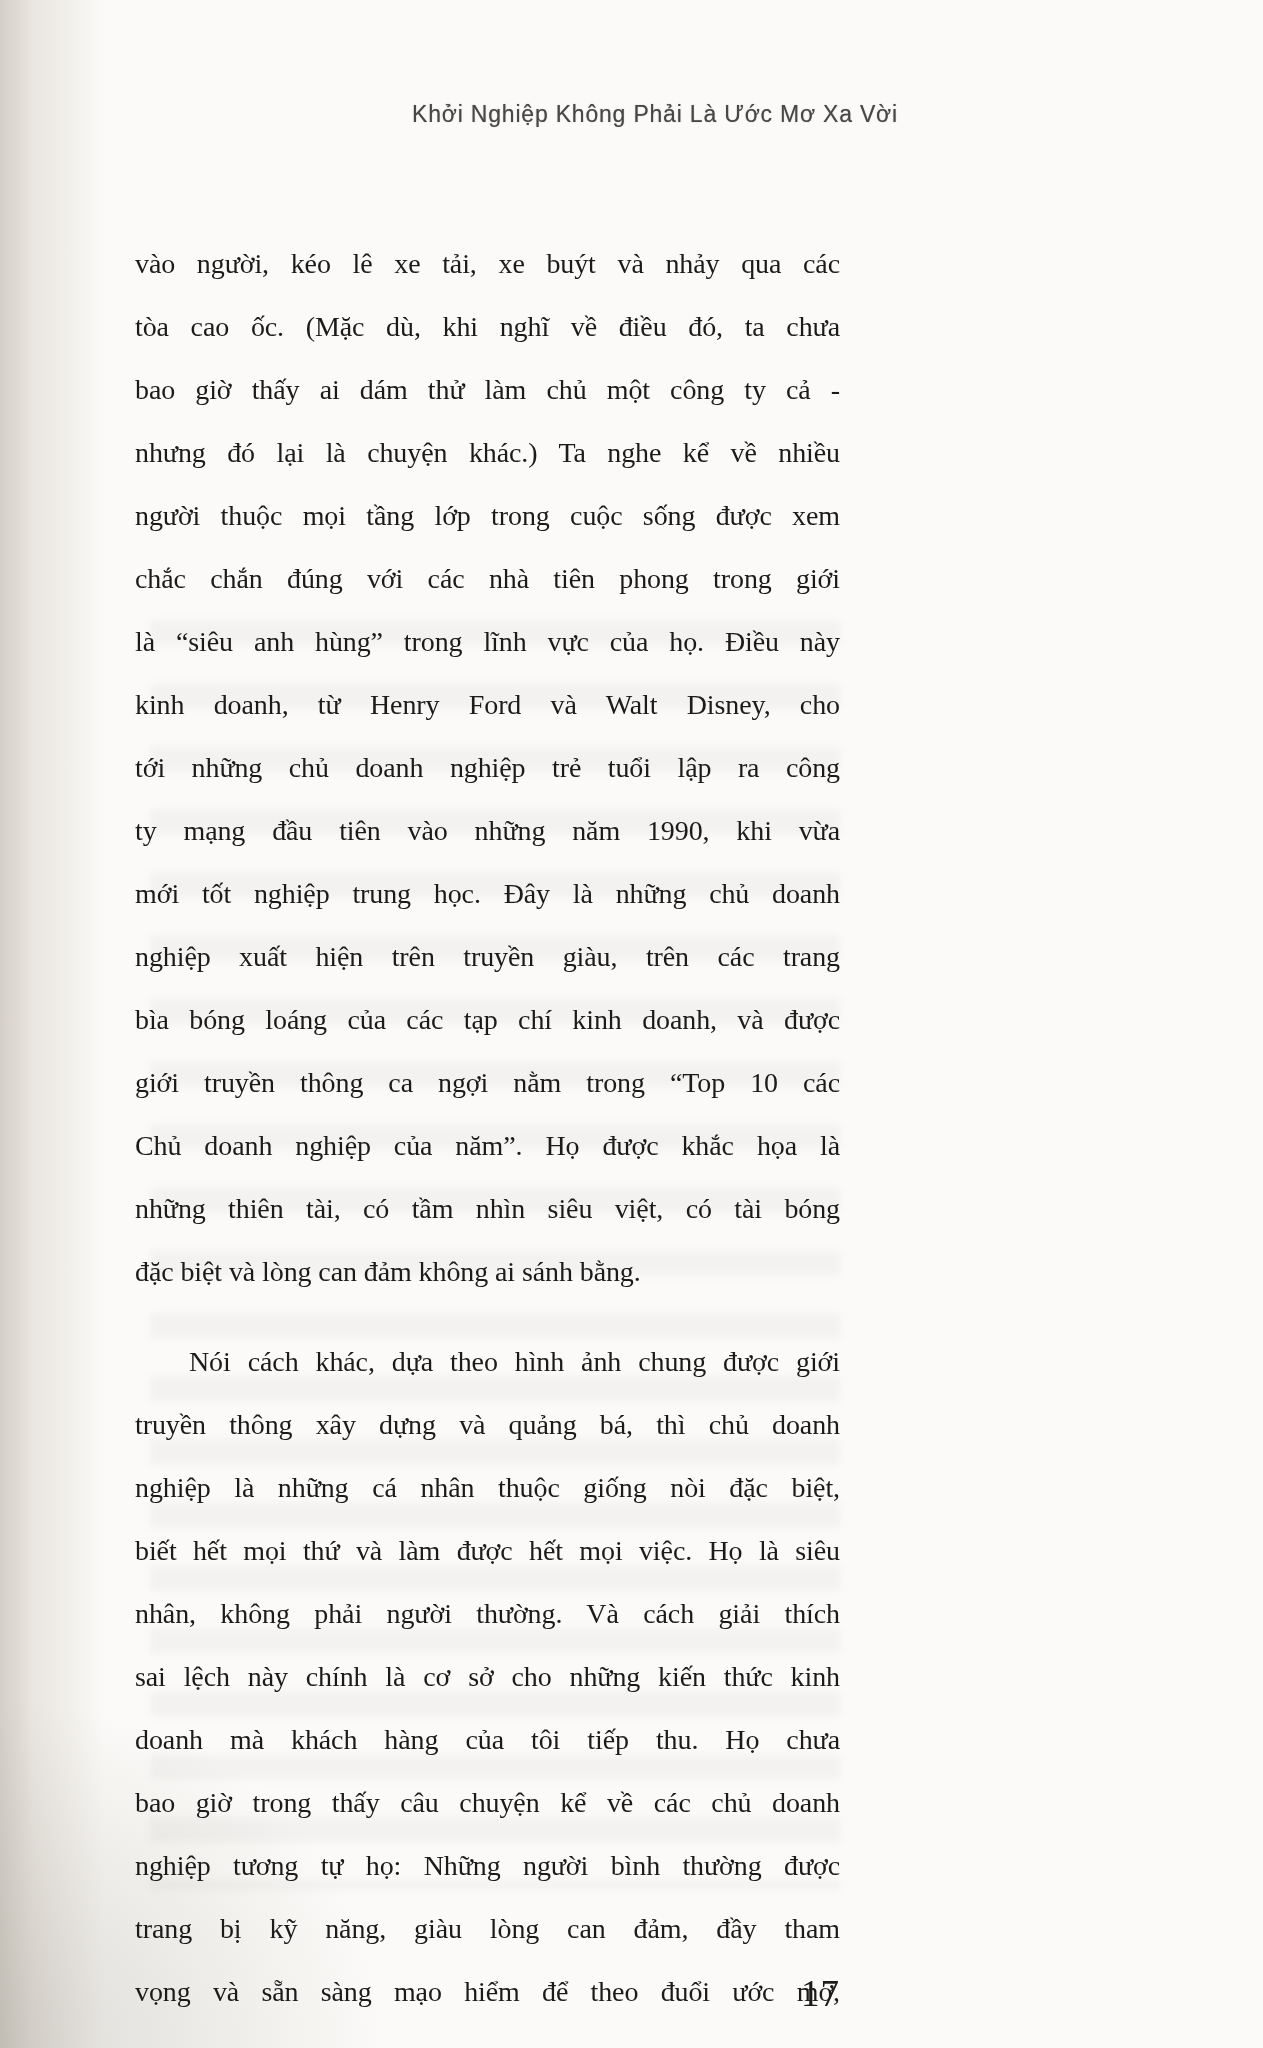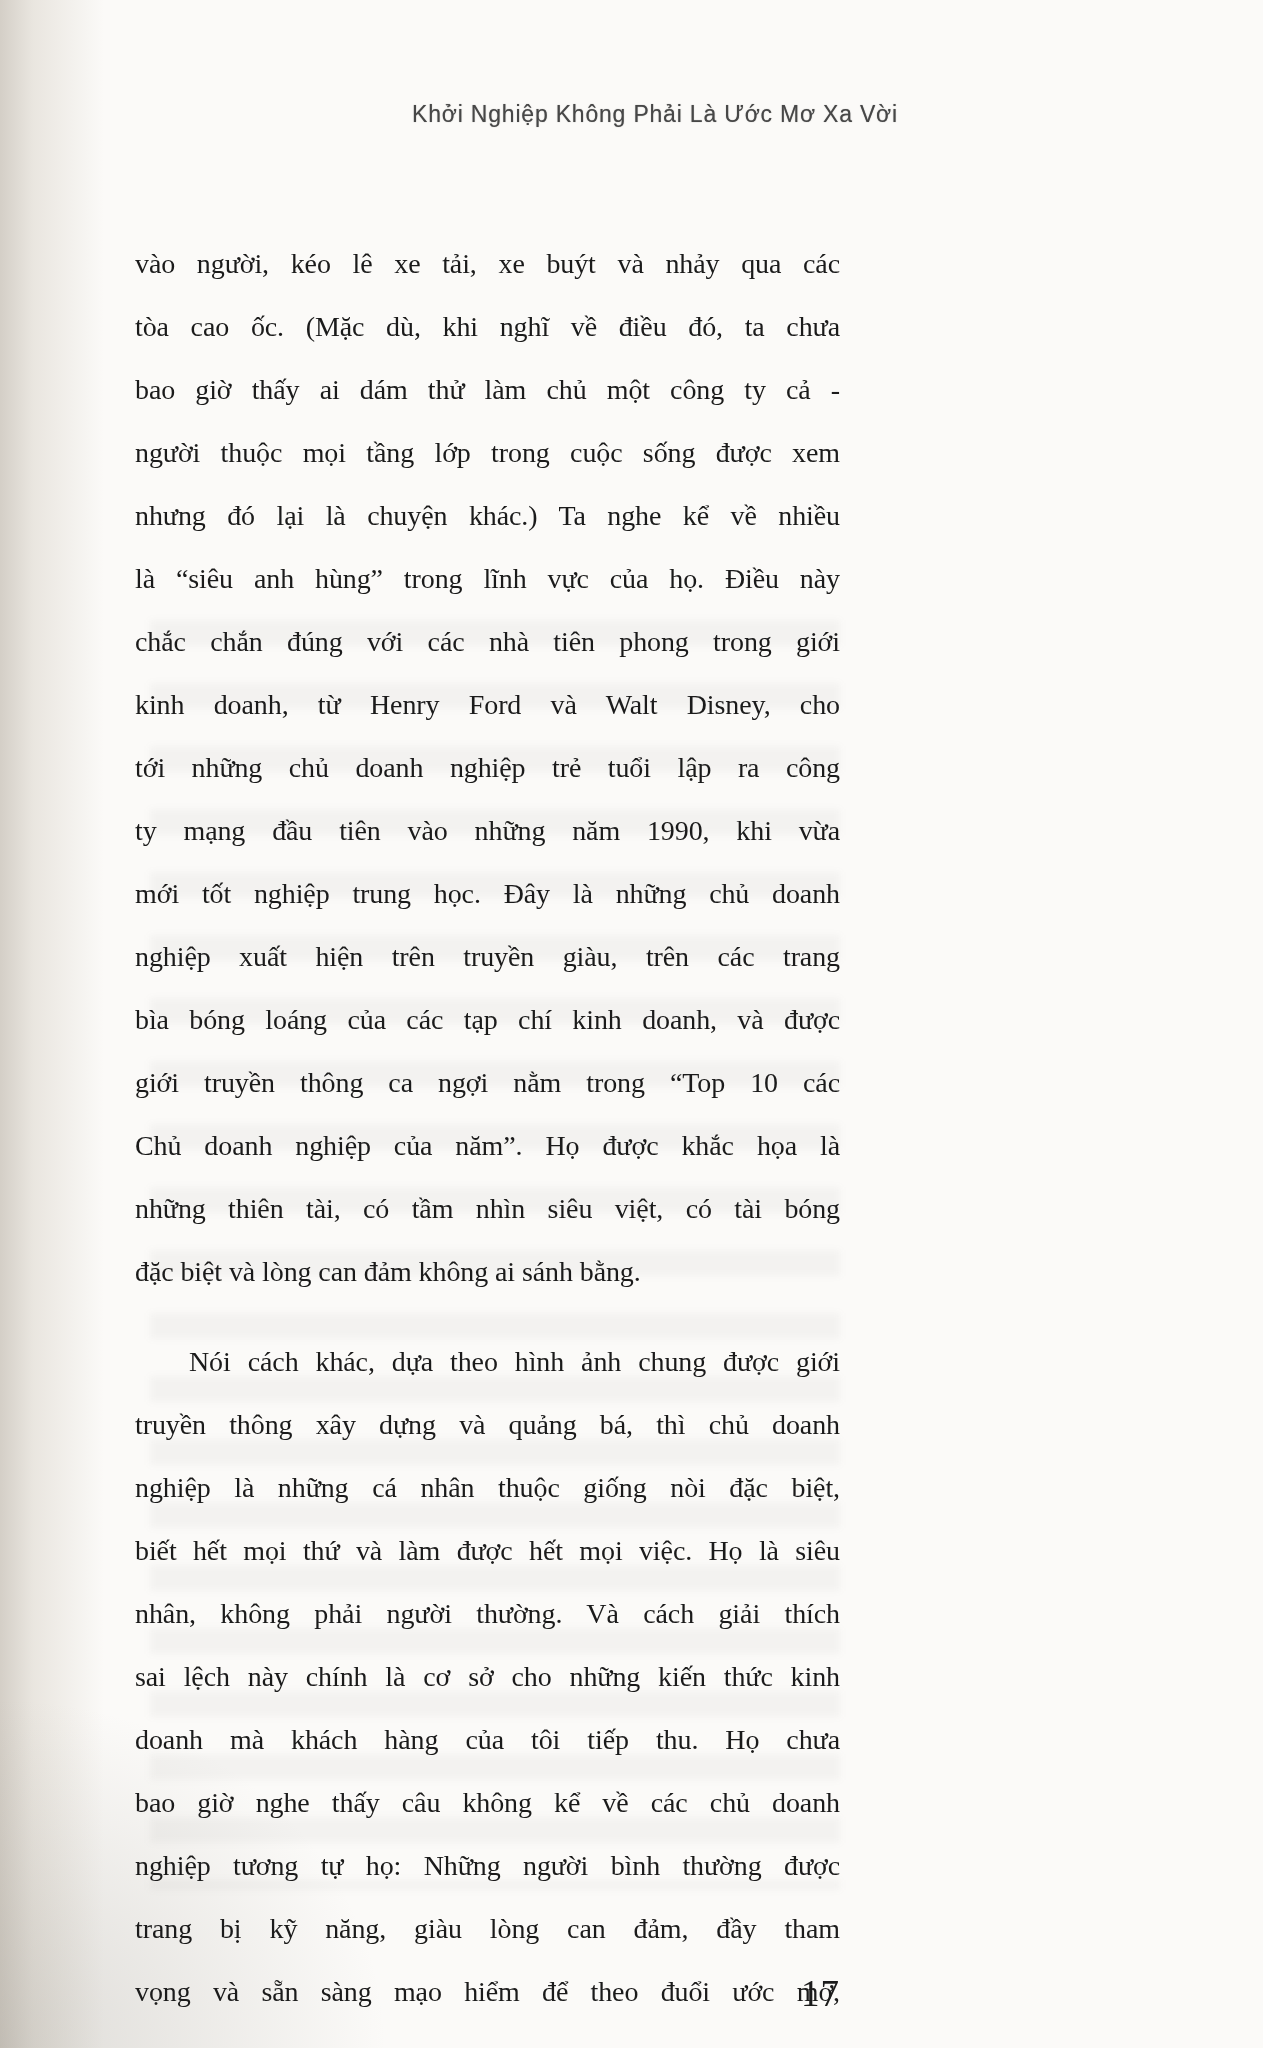--- a/index.html
+++ b/index.html
@@ -67,44 +67,44 @@
   <div class="corner-shade"></div>
   <div class="ghost-text"></div>
 
   <div class="running-header">Khởi Nghiệp Không Phải Là Ước Mơ Xa Vời</div>
 
   <div class="body-text">
       <p>
         <span class="tline">vào người, kéo lê xe tải, xe buýt và nhảy qua các</span>
         <span class="tline">tòa cao ốc. (Mặc dù, khi nghĩ về điều đó, ta chưa</span>
         <span class="tline">bao giờ thấy ai dám thử làm chủ một công ty cả -</span>
+        <span class="tline">nhưng đó lại là chuyện khác.) Ta nghe kể về nhiều</span>
         <span class="tline">người thuộc mọi tầng lớp trong cuộc sống được xem</span>
-        <span class="tline">nhưng đó lại là chuyện khác.) Ta nghe kể về nhiều</span>
+        <span class="tline">chắc chắn đúng với các nhà tiên phong trong giới</span>
         <span class="tline">là “siêu anh hùng” trong lĩnh vực của họ. Điều này</span>
-        <span class="tline">chắc chắn đúng với các nhà tiên phong trong giới</span>
         <span class="tline">kinh doanh, từ Henry Ford và Walt Disney, cho</span>
         <span class="tline">tới những chủ doanh nghiệp trẻ tuổi lập ra công</span>
         <span class="tline">ty mạng đầu tiên vào những năm 1990, khi vừa</span>
         <span class="tline">mới tốt nghiệp trung học. Đây là những chủ doanh</span>
         <span class="tline">nghiệp xuất hiện trên truyền giàu, trên các trang</span>
         <span class="tline">bìa bóng loáng của các tạp chí kinh doanh, và được</span>
         <span class="tline">giới truyền thông ca ngợi nằm trong “Top 10 các</span>
         <span class="tline">Chủ doanh nghiệp của năm”. Họ được khắc họa là</span>
         <span class="tline">những thiên tài, có tầm nhìn siêu việt, có tài bóng</span>
         <span class="tline natural">đặc biệt và lòng can đảm không ai sánh bằng.</span>
       </p>
       <p>
         <span class="tline indent">Nói cách khác, dựa theo hình ảnh chung được giới</span>
         <span class="tline">truyền thông xây dựng và quảng bá, thì chủ doanh</span>
         <span class="tline">nghiệp là những cá nhân thuộc giống nòi đặc biệt,</span>
         <span class="tline">biết hết mọi thứ và làm được hết mọi việc. Họ là siêu</span>
         <span class="tline">nhân, không phải người thường. Và cách giải thích</span>
         <span class="tline">sai lệch này chính là cơ sở cho những kiến thức kinh</span>
         <span class="tline">doanh mà khách hàng của tôi tiếp thu. Họ chưa</span>
-        <span class="tline">bao giờ nghe thấy câu không kể về các chủ doanh</span>
+        <span class="tline">bao giờ trong thấy câu chuyện kể về các chủ doanh</span>
         <span class="tline">nghiệp tương tự họ: Những người bình thường được</span>
         <span class="tline">trang bị kỹ năng, giàu lòng can đảm, đầy tham</span>
         <span class="tline">vọng và sẵn sàng mạo hiểm để theo đuổi ước mơ,</span>
       </p>
     </div>
 
   <div class="page-number">17</div>
 </div>
 
 </body></html>

